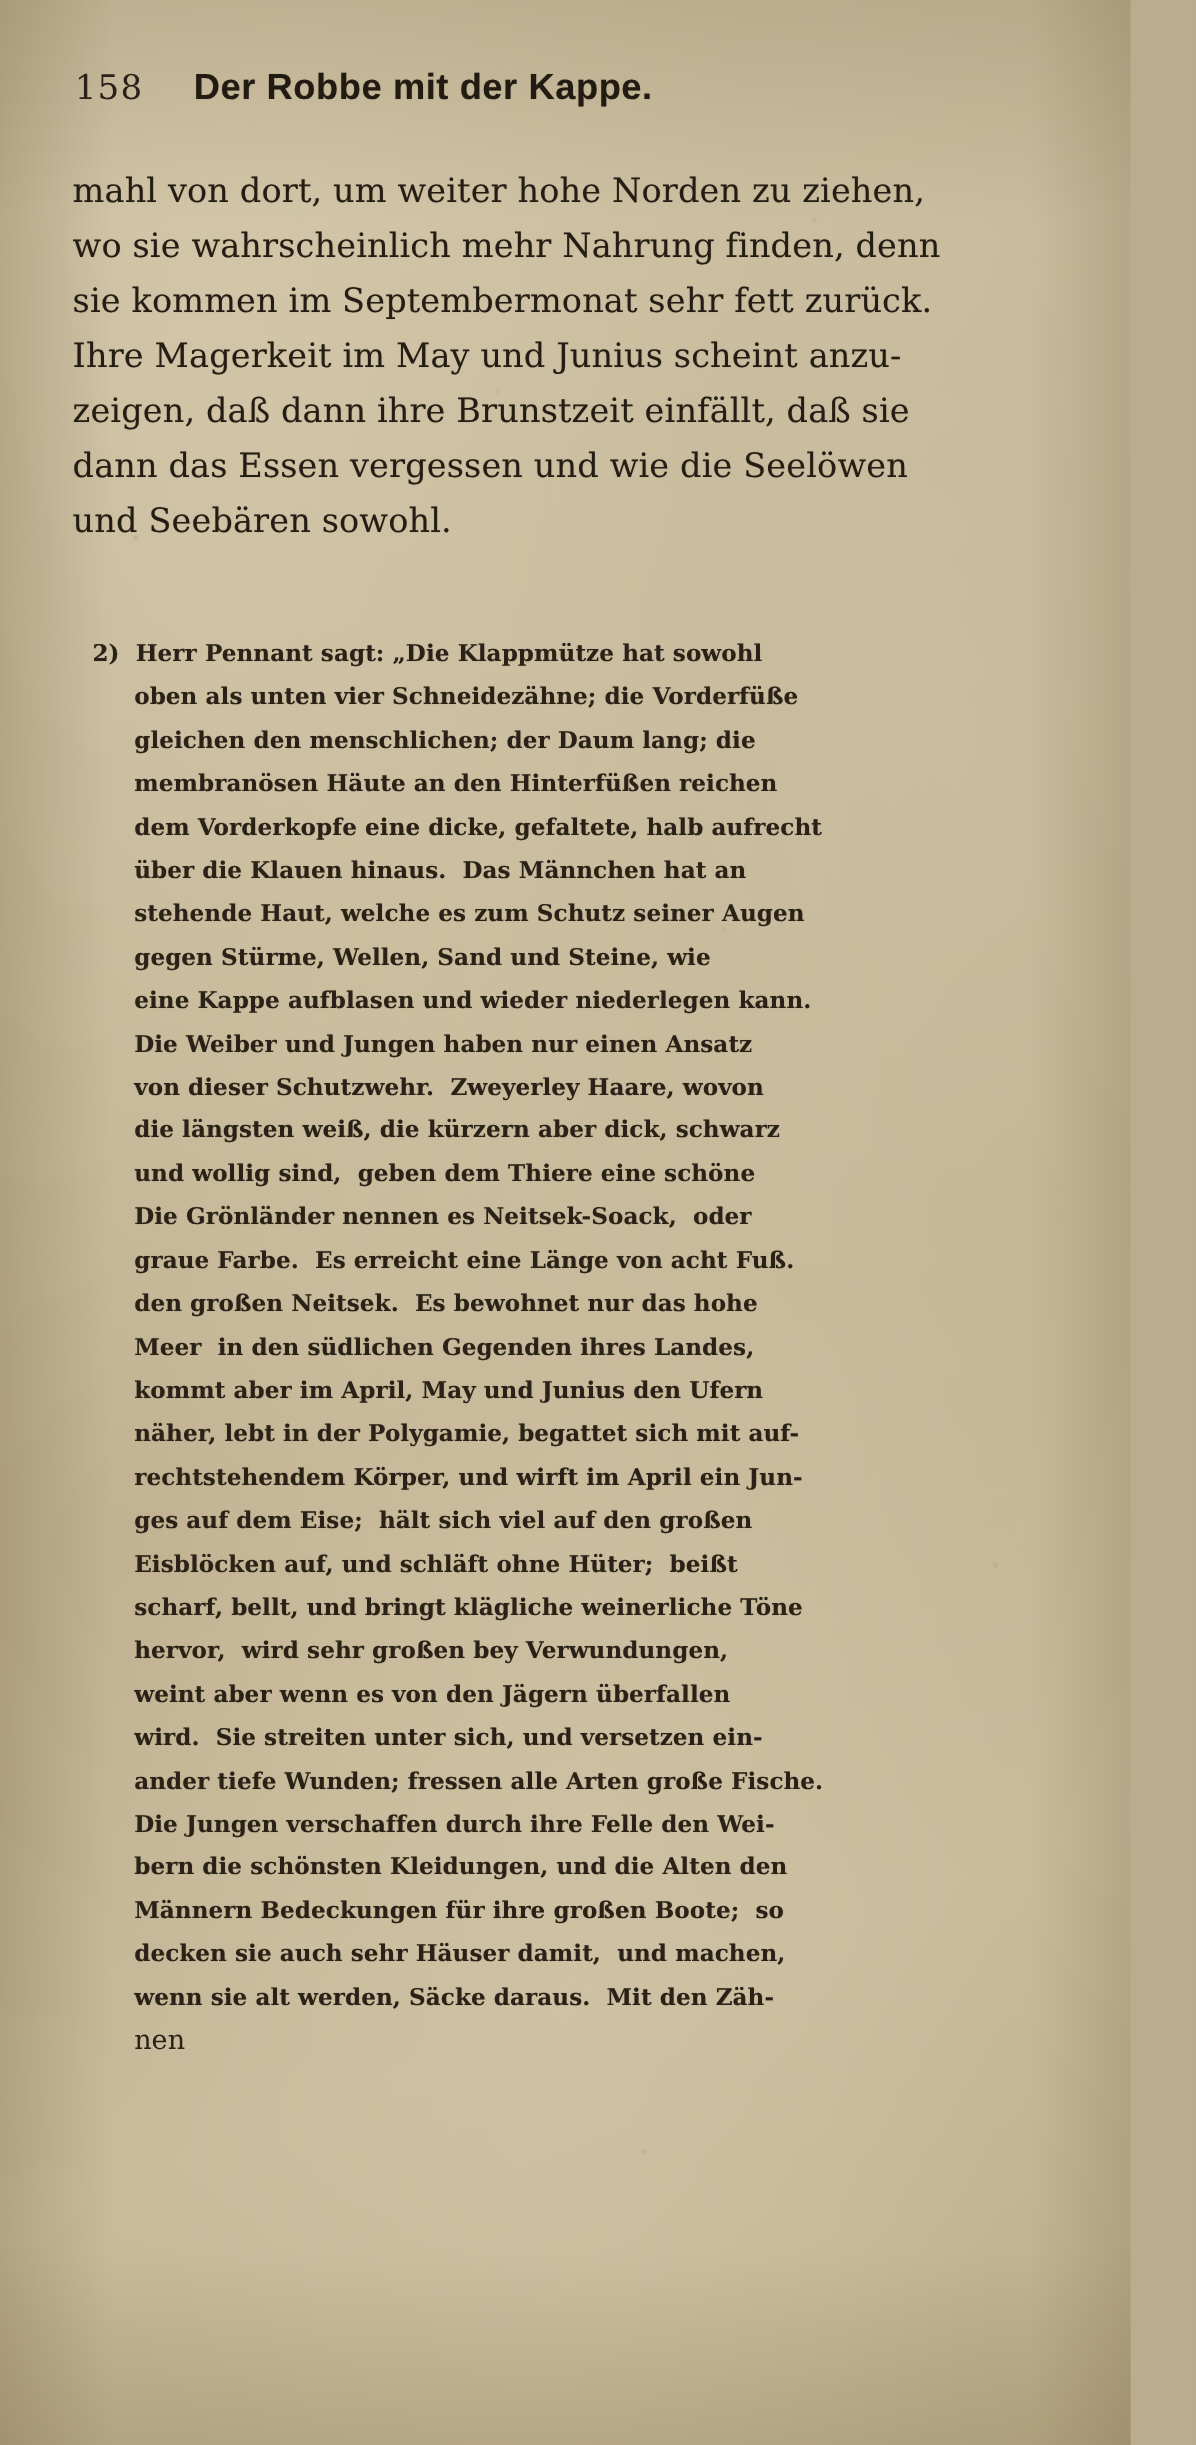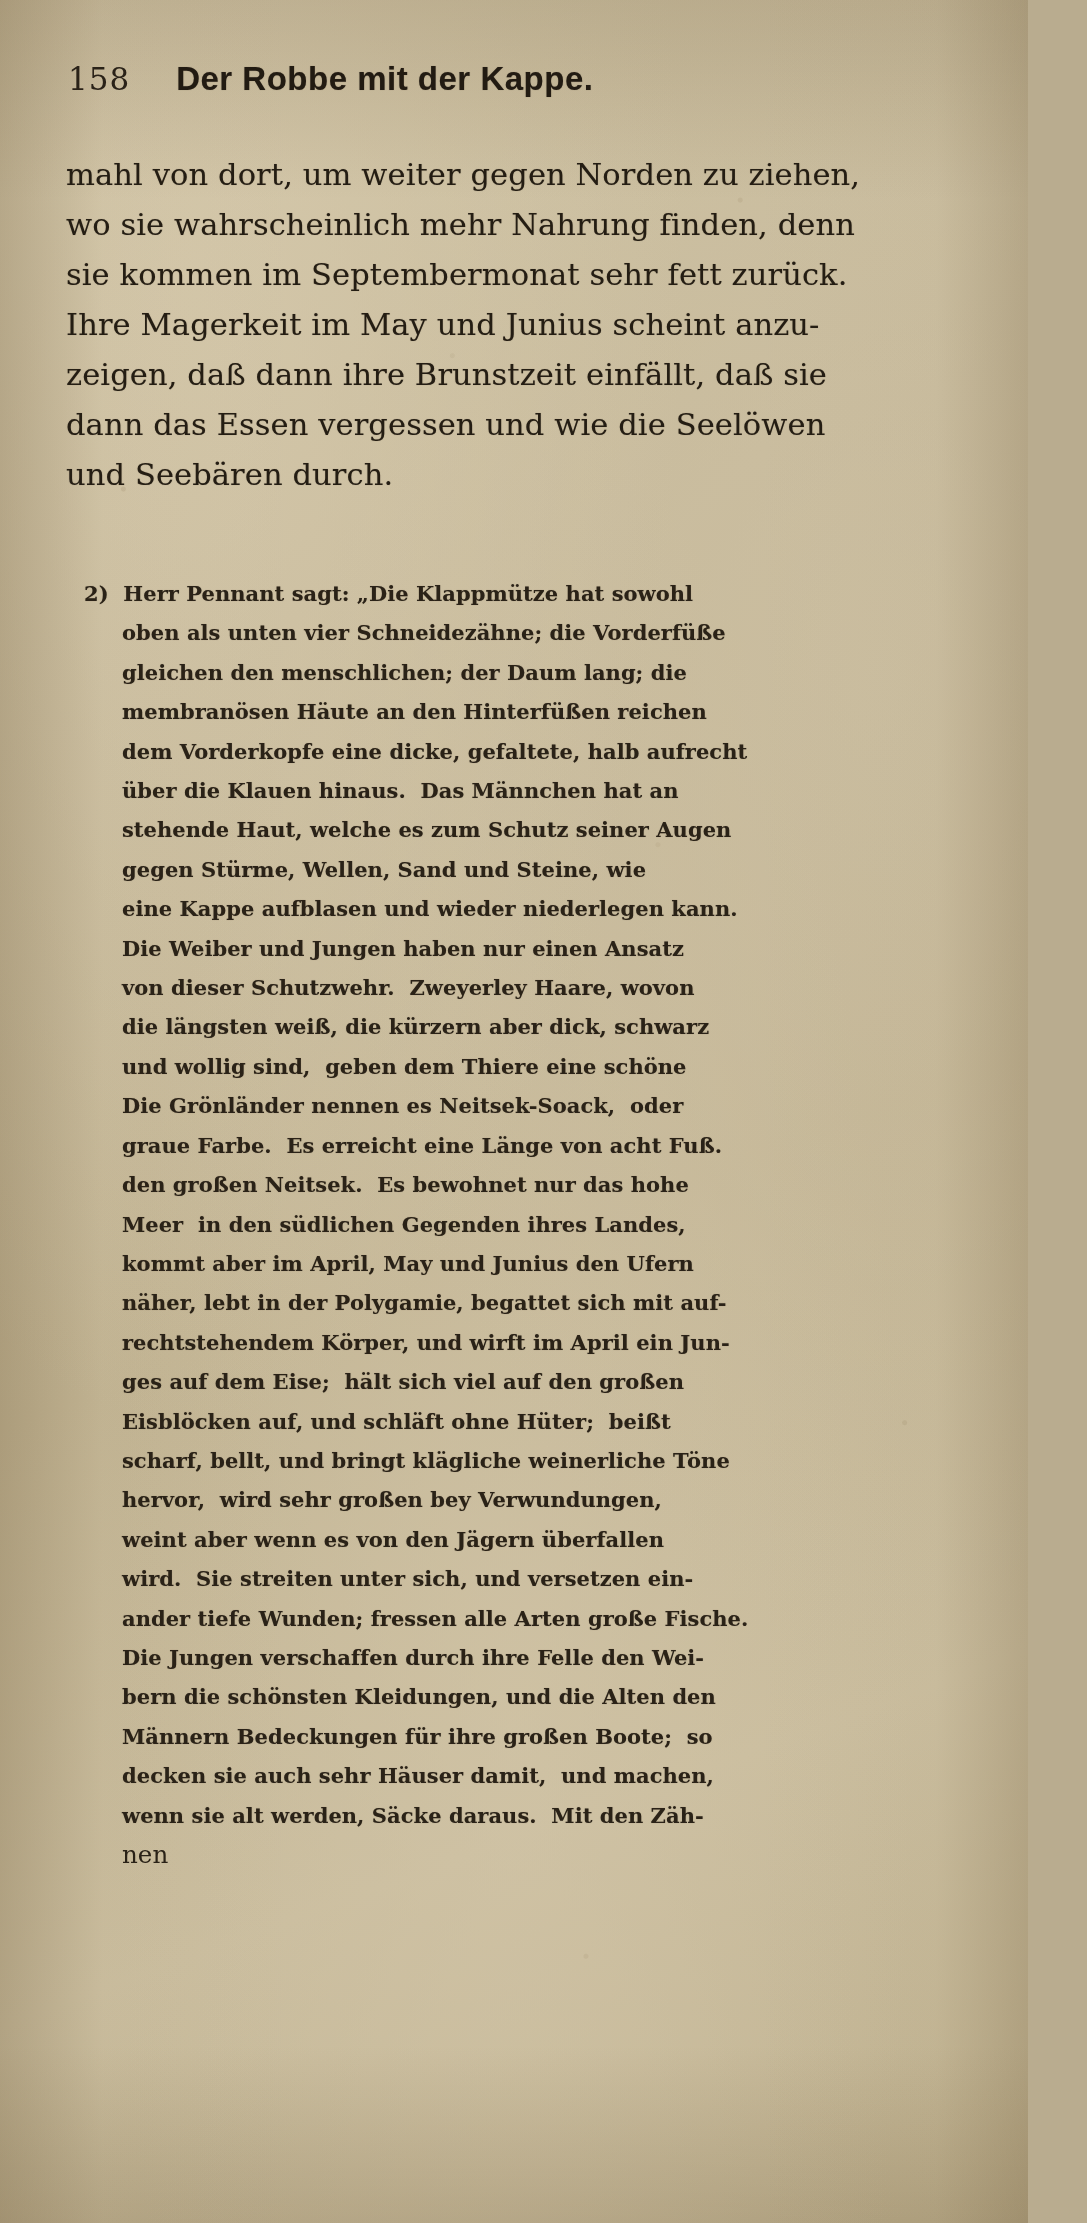--- a/index.html
+++ b/index.html
@@ -129,27 +129,27 @@
 <div class="page">
 
   <div class="content">
 
     <div class="header">
       <span class="folio">158</span>
       <span class="running-title">Der Robbe mit der Kappe.</span>
     </div>
 
     <div class="body-block">
-      <div class="body-line">mahl von dort, um weiter gegen Norden zu ziehen,</div>
+      <div class="body-line">mahl von dort, um weiter hohe Norden zu ziehen,</div>
       <div class="body-line">wo sie wahrscheinlich mehr Nahrung finden, denn</div>
       <div class="body-line">sie kommen im Septembermonat sehr fett zurück.</div>
       <div class="body-line">Ihre Magerkeit im May und Junius scheint anzu-</div>
       <div class="body-line">zeigen, daß dann ihre Brunstzeit einfällt, daß sie</div>
       <div class="body-line">dann das Essen vergessen und wie die Seelöwen</div>
-      <div class="body-line">und Seebären durch.</div>
+      <div class="body-line">und Seebären sowohl.</div>
     </div>
 
     <div class="note-block">
       <div class="note-line blackletter first">2)  Herr Pennant sagt: „Die Klappmütze hat sowohl</div>
       <div class="note-line blackletter">oben als unten vier Schneidezähne; die Vorderfüße</div>
       <div class="note-line blackletter">gleichen den menschlichen; der Daum lang; die</div>
       <div class="note-line blackletter">membranösen Häute an den Hinterfüßen reichen</div>
       <div class="note-line blackletter">dem Vorderkopfe eine dicke, gefaltete, halb aufrecht</div>
       <div class="note-line blackletter">über die Klauen hinaus.  Das Männchen hat an</div>
       <div class="note-line blackletter">stehende Haut, welche es zum Schutz seiner Augen</div>

